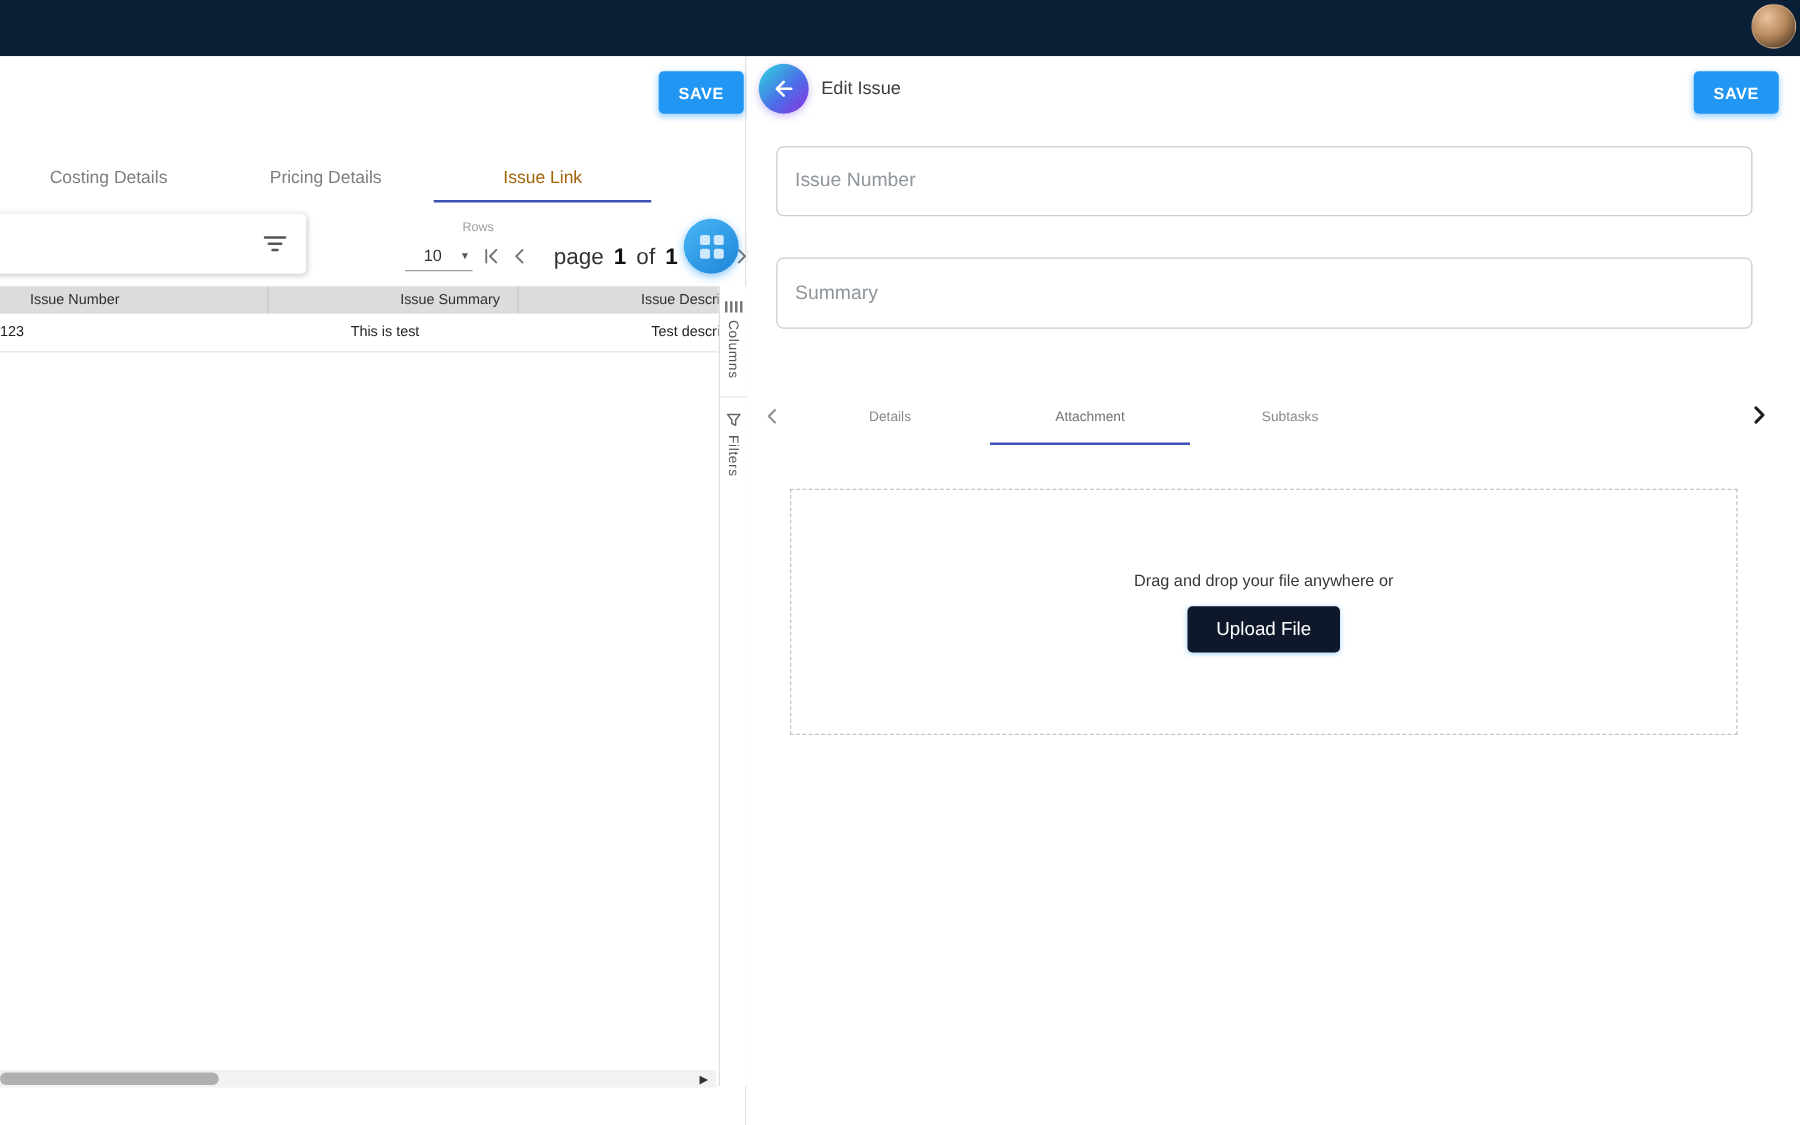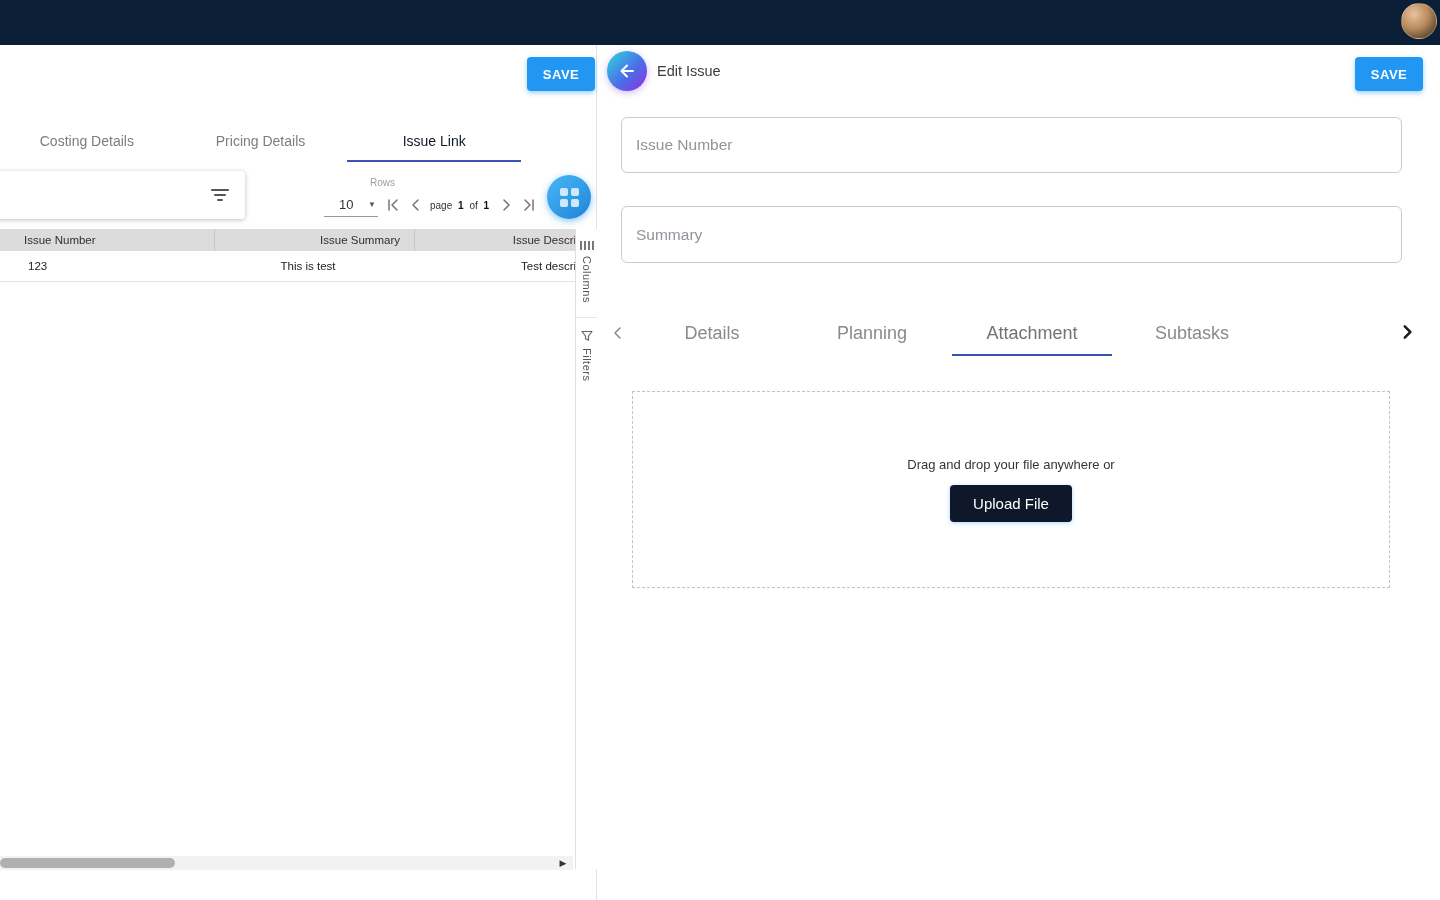--- a/index.html
+++ b/index.html
@@ -29,21 +29,21 @@
     box-shadow:0 2px 5px rgba(33,150,243,.45); display:flex; align-items:center; justify-content:center;
     cursor:pointer; font-family:inherit;
   }
   .lp-save { left:527px; top:12px; }
   .rp-save { right:17px; top:12px; }
 
   
   .lp-tabs { position:absolute; left:0; top:75px; width:521px; height:42px; display:flex; }
   .lp-tab  { flex:1; position:relative; display:flex; align-items:center; justify-content:center;
              font-size:14px; color:#7d7d7d; cursor:pointer; }
-  .lp-tab.active { color:#0f172a; }
+  .lp-tab.active { color:#a16207; }
   .tab-underline { position:absolute; left:0; bottom:0; width:100%; height:2px; background:#3f51b5; }
 
   
   .searchbox {
     position:absolute; left:-8px; top:126px; width:253px; height:48px; background:#fff;
     border-radius:4px; box-shadow:0 1px 5px rgba(0,0,0,.25);
     display:flex; align-items:center;
   }
   .search-input { flex:1; border:none; outline:none; height:100%; padding:0 8px 0 20px; font-size:14px; font-family:inherit; background:transparent; }
   .filter-ic { width:22px; height:16px; margin-right:14px; display:flex; flex-direction:column; align-items:center; justify-content:center; gap:3px; cursor:pointer; }
@@ -53,21 +53,21 @@
   .rows-label { position:absolute; left:322px; top:132px; font-size:10px; color:#9e9e9e;padding-left:48px; }
   .rows-select {
     position:absolute; left:324px; top:148px; width:54px; height:24px;
     border-bottom:1px solid #9a9a9a; display:flex; align-items:center; font-size:13px; color:#333; cursor:pointer;
   }
   .rows-select .val { margin-left:15px; }
   .rows-select .caret { position:absolute; right:2px; font-size:8px; color:#555; }
 
   .pager { position:absolute; left:383px; top:146px; height:28px; display:flex; align-items:center; gap:3px; }
   .pg-btn { width:20px; height:20px; display:flex; align-items:center; justify-content:center; color:#757575; cursor:pointer; }
-  .pg-text { font-size:10px; color:#333; margin:0 1px; white-space:nowrap; }
+  .pg-text { font-size:18px; color:#333; margin:0 14px; white-space:nowrap; }
   .pg-text b { color:#111; margin:0 3px; }
 
   .grid-btn {
     position:absolute; left:547px; top:130px; width:44px; height:44px; border-radius:50%;
     background:linear-gradient(140deg,#49b7f6 0%,#1e84d8 100%);
     box-shadow:0 2px 7px rgba(33,150,243,.55);
     display:flex; align-items:center; justify-content:center; cursor:pointer;
   }
   .grid-ic { display:grid; grid-template-columns:8px 8px; grid-template-rows:8px 8px; gap:3px; }
   .grid-ic span { background:#cfe9fc; border-radius:2px; }
@@ -80,21 +80,21 @@
   .th { display:flex; align-items:center; border-right:1px solid #c6c6c6; flex:none; cursor:pointer; }
   .th1 { width:215px; padding-left:24px; }
   .th2 { width:200px; justify-content:flex-end; padding-right:14px; }
   .th3 { width:200px; justify-content:flex-end; padding-right:14px; border-right:none; }
   .tbl-row {
     position:absolute; left:0; top:206px; width:575px; height:31px; background:#fff;
     border-bottom:1px solid #e4e4e4; display:flex; align-items:center;
     font-size:11.5px; color:#222; overflow:hidden; cursor:pointer;
   }
   .td { flex:none; white-space:nowrap; }
-  .td1 { width:215px; padding-left:28px; }
+  .td1 { width:215px; }
   .td2 { width:200px; text-align:center; padding-right:14px; }
   .td3 { width:200px; text-align:right; padding-right:14px; }
 
   
   .tool-strip { position:absolute; left:575px; top:184px; width:22px; height:640px; border-left:1px solid #e0e0e0; background:#fff; }
   .strip-item { display:flex; flex-direction:column; align-items:center; padding:12px 0 14px 0; cursor:pointer; }
   .strip-item + .strip-item { border-top:1px solid #e6e6e6; }
   .vtext { writing-mode:vertical-rl; font-size:11px; color:#555; margin-top:6px; letter-spacing:.5px; }
   .cols-ic { display:flex; gap:2px; }
   .cols-ic span { display:block; width:2px; height:9px; background:#777; }
@@ -124,21 +124,21 @@
   .field::placeholder { color:#8f959b; opacity:1; }
   .f1 { top:72px; }
   .f2 { top:161px; height:57px; }
 
   
   .rp-tabs { position:absolute; left:0; top:266px; width:842px; height:45px; }
   .tab-chv-left  { position:absolute; left:12px;  top:14px; cursor:pointer; color:#8c8c8c; }
   .tab-chv-right { position:absolute; right:24px; top:12px; cursor:pointer; color:#1d1d1d; z-index:3; }
   .rp-tabs-inner { position:absolute; left:34px; top:0; width:800px; height:45px; display:flex; overflow:hidden; }
   .rp-tab { width:160px; flex:none; position:relative; display:flex; align-items:center; justify-content:center;
-            font-size:18px; color:#8a8a8a; cursor:pointer; }
+            font-size:11px; color:#8a8a8a; cursor:pointer; }
   .rp-tab.active { color:#737373; font-weight:500; }
   .tabs-fade { position:absolute; right:0; top:0; width:70px; height:45px; z-index:2;
                background:linear-gradient(to right, rgba(255,255,255,0) 0%, #ffffff 60%); pointer-events:none; }
 
   
   .dropzone {
     position:absolute; left:34px; top:346px; width:758px; height:197px;
     border:1px dashed #c3c3c3;
     display:flex; flex-direction:column; align-items:center; justify-content:center; gap:13px;
     cursor:pointer;
@@ -280,23 +280,20 @@
   <div class="rp-tabs">
     <div class="tab-chv-left">
       <svg width="16" height="16" viewBox="0 0 16 16">
           <path d="M10 3L5 8l5 5" stroke="currentColor" stroke-width="1.6" fill="none" stroke-linecap="round" stroke-linejoin="round"></path>
         </svg>
     </div>
     <div class="rp-tabs-inner">
       <div class="rp-tab">
         <span>Details</span>
       </div>
-      <div class="rp-tab">
-        <span>Planning</span>
-      </div>
       <div class="rp-tab active">
         <span>Attachment</span>
         <div class="tab-underline"></div>
       </div>
       <div class="rp-tab">
         <span>Subtasks</span>
       </div>
     </div>
     <div class="tabs-fade"></div>
     <div class="tab-chv-right">

